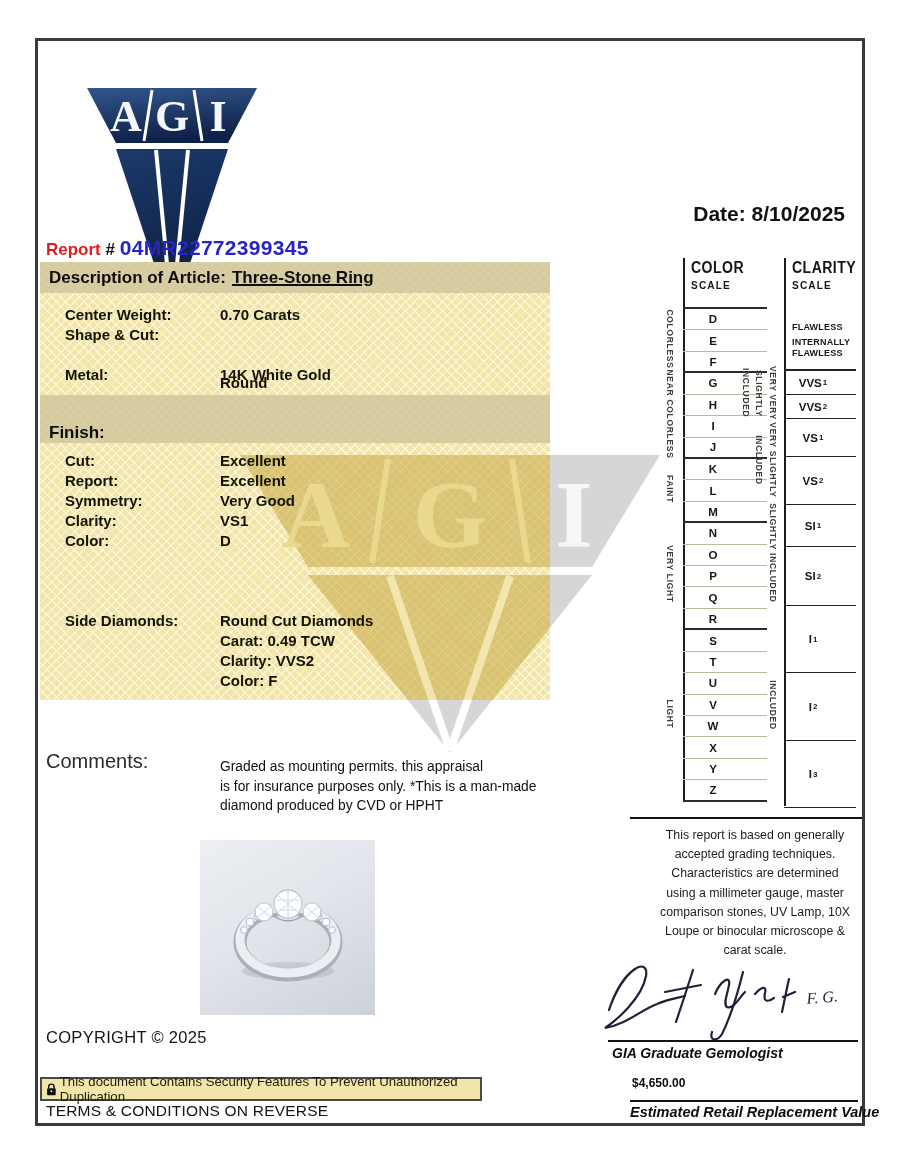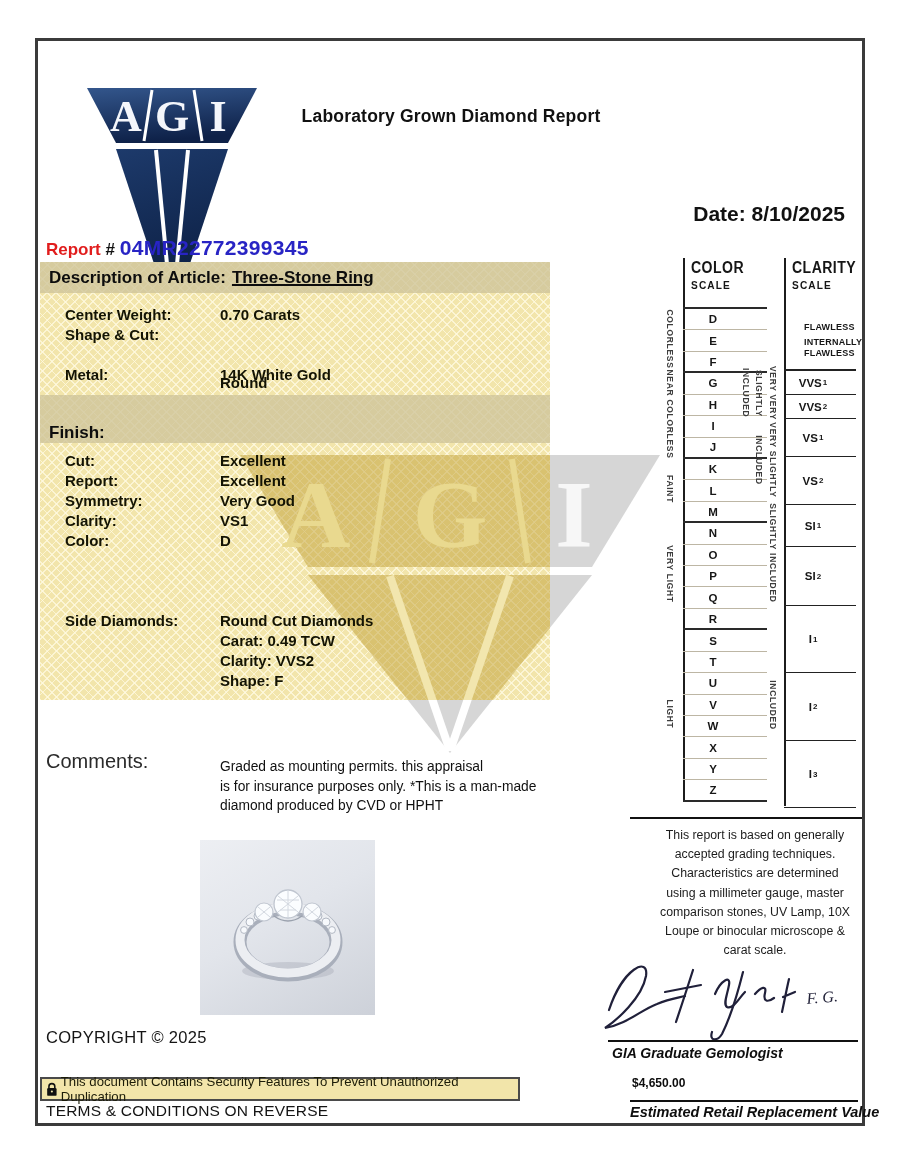--- a/index.html
+++ b/index.html
@@ -58,32 +58,32 @@
   .color-cell{box-sizing:border-box;height:21.43px;border-bottom:1px solid #bdb6a4;
     display:flex;align-items:center;justify-content:center;padding-right:24px;
     font-weight:700;font-size:11.5px;color:#161616;}
   .color-cell.grp{border-bottom:2px solid #2a2a2a;}
   .clarity-cells{left:784px;top:369px;width:72px;border-top:2px solid #222;}
   .clarity-cell{box-sizing:border-box;border-bottom:1.5px solid #222;display:flex;align-items:center;justify-content:center;
     padding-right:14px;font-weight:700;font-size:11.5px;color:#161616;}
   .clarity-cell sub{font-size:8px;margin-left:1px;}
   .rot-label{position:absolute;writing-mode:vertical-rl;white-space:pre-line;font-weight:700;font-size:8.5px;
     letter-spacing:.7px;color:#3d3d3d;line-height:1.6;text-align:center;}
-  .fl-label{left:792px;font-weight:700;font-size:9px;color:#161616;line-height:1.25;white-space:pre-line;letter-spacing:.2px;margin-left:12px;}
+  .fl-label{left:792px;font-weight:700;font-size:9px;color:#161616;line-height:1.25;white-space:pre-line;letter-spacing:.2px;}
 
   
   .hline{background:#111;height:2px;}
   .grading-note{left:648px;top:826px;width:214px;text-align:center;font-size:12.3px;line-height:1.56;color:#1c1c1c;white-space:pre-line;}
   .gia-caption{left:612px;top:1045px;font-weight:700;font-style:italic;font-size:14px;color:#0e0e0e;}
   .amount{left:632px;top:1076px;font-weight:700;font-size:12px;color:#0c0c0c;}
   .value-caption{left:630px;top:1104px;font-weight:700;font-style:italic;font-size:14.5px;color:#0e0e0e;}
 
   
   .copyright{left:46px;top:1028px;font-size:16.5px;letter-spacing:.3px;color:#141414;}
-  .security-bar{left:40px;top:1077px;width:480px;height:24px;background:#f2e5aa;border:2px solid #4a4a4a;
+  .security-bar{left:40px;top:1077px;width:442px;height:24px;background:#f2e5aa;border:2px solid #4a4a4a;
     box-sizing:border-box;display:flex;align-items:center;padding-left:4px;gap:3px;}
   .security-text{font-size:13.2px;color:#1c1c08;}
   .terms{left:46px;top:1102px;font-size:15.5px;color:#141414;letter-spacing:.2px;}
 </style>
 </head>
 <body>
 
 <div class="canvas">
 
   <div class="abs page-border"></div>
@@ -119,21 +119,20 @@
       <span class="rule"></span>
       </div>
     <div class="logo-agi-name">Accredited Gemological</div>
     <div class="logo-row">
         <span class="rule"></span>
       <span class="logo-inst">INSTITUTE</span>
       <span class="rule"></span>
       </div>
   </div>
 
-  <div class="abs doc-title">Laboratory Grown Diamond Report</div>
   <div class="abs doc-date">Date: 8/10/2025</div>
 
   <div class="abs report-line">
     <span class="report-label">Report</span>
     <span class="report-hash">#</span>
     <span class="report-num">04MR22772399345</span>
   </div>
 
   <div class="abs panel"></div>
 
@@ -217,21 +216,21 @@
         <div class="kv-label" style="top: 250px;">Clarity:</div>
         <div class="kv-value" style="top: 250px;">VS1</div>
         <div class="kv-label" style="top: 270px;">Color:</div>
         <div class="kv-value" style="top: 270px;">D</div>
       </div>
     <div id="additional-rows">
         <div class="kv-label" style="top: 350px;">Side Diamonds:</div>
         <div class="kv-value" style="top: 350px;">Round Cut Diamonds</div>
         <div class="kv-value" style="top: 370px;">Carat: 0.49 TCW</div>
         <div class="kv-value" style="top: 390px;">Clarity: VVS2</div>
-        <div class="kv-value" style="top: 410px;">Shape: F</div>
+        <div class="kv-value" style="top: 410px;">Color: F</div>
       </div>
   </div>
 
   <div class="abs comments-label">Comments:</div>
   <div class="abs comments-text">Graded as mounting permits. this appraisal
 is for insurance purposes only. *This is a man-made
 diamond produced by CVD or HPHT</div>
 
   <div class="abs ring-photo">
     <svg width="175" height="175" viewBox="0 0 175 175">

